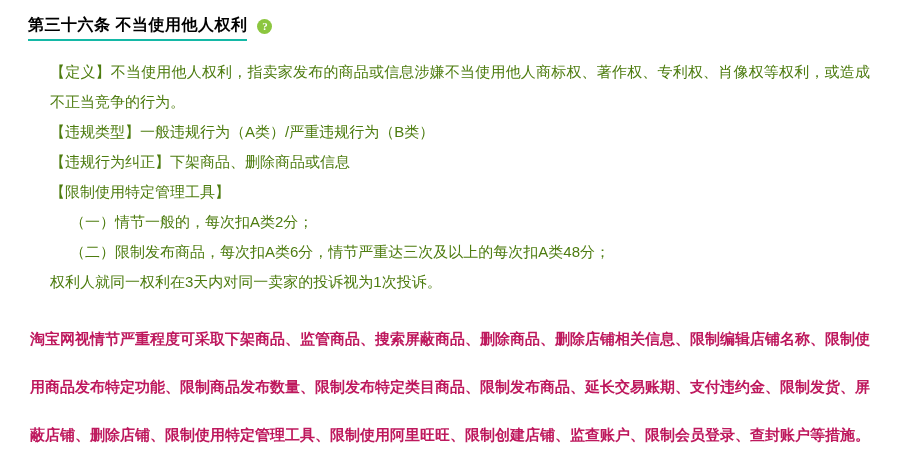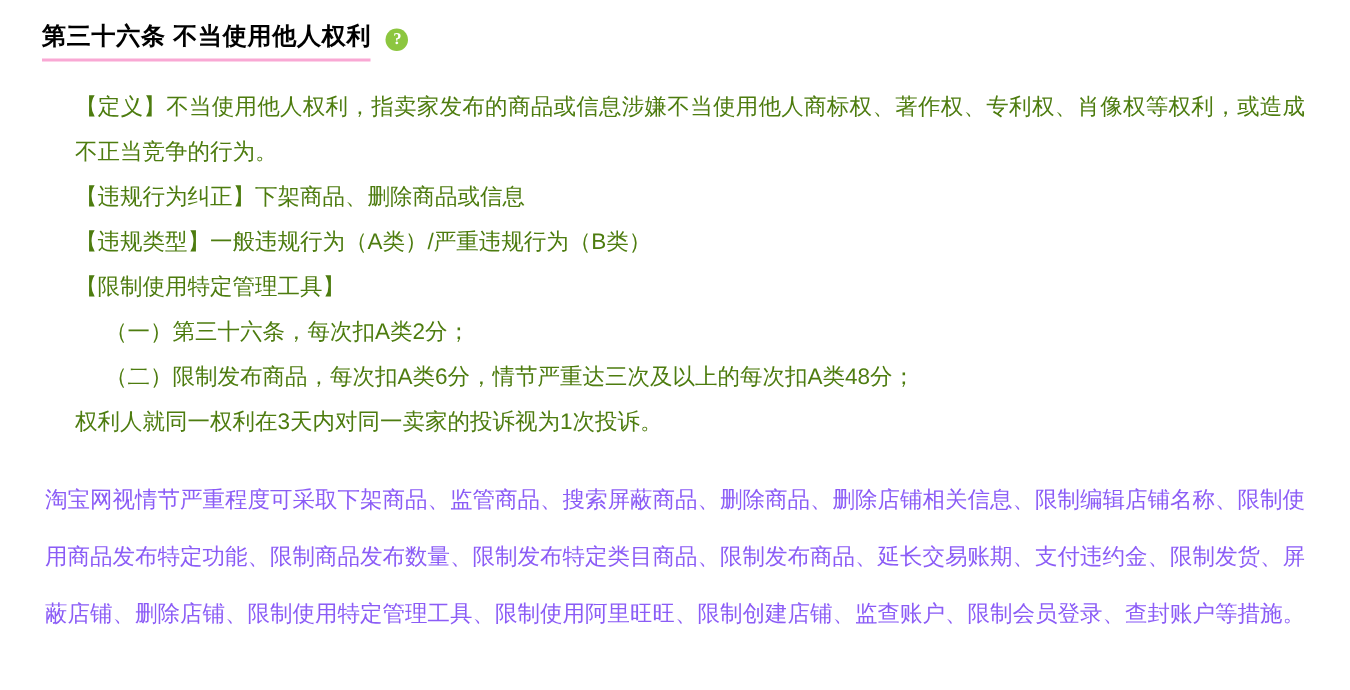--- a/index.html
+++ b/index.html
@@ -26,21 +26,21 @@
     display: flex;
     align-items: center;
     padding: 14px 0 0 28px;
   }
   .title-text {
     font-size: 16px;
     font-weight: bold;
     color: #000;
     letter-spacing: 0.5px;
     line-height: 22px;
-    border-bottom: 2px solid #f9a8d4;
+    border-bottom: 2px solid #14b8a6;
     padding-bottom: 3px;
   }
   .help-icon {
     display: inline-flex;
     align-items: center;
     justify-content: center;
     width: 15px;
     height: 15px;
     border-radius: 50%;
     background: #8cc63f;
@@ -68,42 +68,43 @@
     padding-left: 20px;
   }
   .para.first {
     padding-left: 20px;
   }
   .spacer-block {
     padding: 18px 30px 0 30px;
   }
   .para-loose {
     font-size: 15px;
-    line-height: 38px;
-    color: #8b5cf6;
+    line-height: 48px;
+    color: #be185d;
     margin: 0;
     text-align: justify;
+    font-weight: bold;
   }
 </style>
 </head>
 <body>
 
 <div class="page">
 
   <div class="title-row">
     <span class="title-text">第三十六条 不当使用他人权利</span>
     <span class="help-icon">?</span>
   </div>
 
   <div class="body-block">
     <p class="para first">【定义】不当使用他人权利，指卖家发布的商品或信息涉嫌不当使用他人商标权、著作权、专利权、肖像权等权利，或造成不正当竞争的行为。</p>
+    <p class="para first">【违规类型】一般违规行为（A类）/严重违规行为（B类）</p>
     <p class="para first">【违规行为纠正】下架商品、删除商品或信息</p>
-    <p class="para first">【违规类型】一般违规行为（A类）/严重违规行为（B类）</p>
     <p class="para first">【限制使用特定管理工具】</p>
-    <p class="para indent" style="padding-left:40px">（一）第三十六条，每次扣A类2分；</p>
+    <p class="para indent" style="padding-left:40px">（一）情节一般的，每次扣A类2分；</p>
     <p class="para indent" style="padding-left:40px">（二）限制发布商品，每次扣A类6分，情节严重达三次及以上的每次扣A类48分；</p>
     <p class="para first">权利人就同一权利在3天内对同一卖家的投诉视为1次投诉。</p>
   </div>
 
   <div class="spacer-block">
     <p class="para-loose">淘宝网视情节严重程度可采取下架商品、监管商品、搜索屏蔽商品、删除商品、删除店铺相关信息、限制编辑店铺名称、限制使用商品发布特定功能、限制商品发布数量、限制发布特定类目商品、限制发布商品、延长交易账期、支付违约金、限制发货、屏蔽店铺、删除店铺、限制使用特定管理工具、限制使用阿里旺旺、限制创建店铺、监查账户、限制会员登录、查封账户等措施。</p>
   </div>
 
 </div>
 

